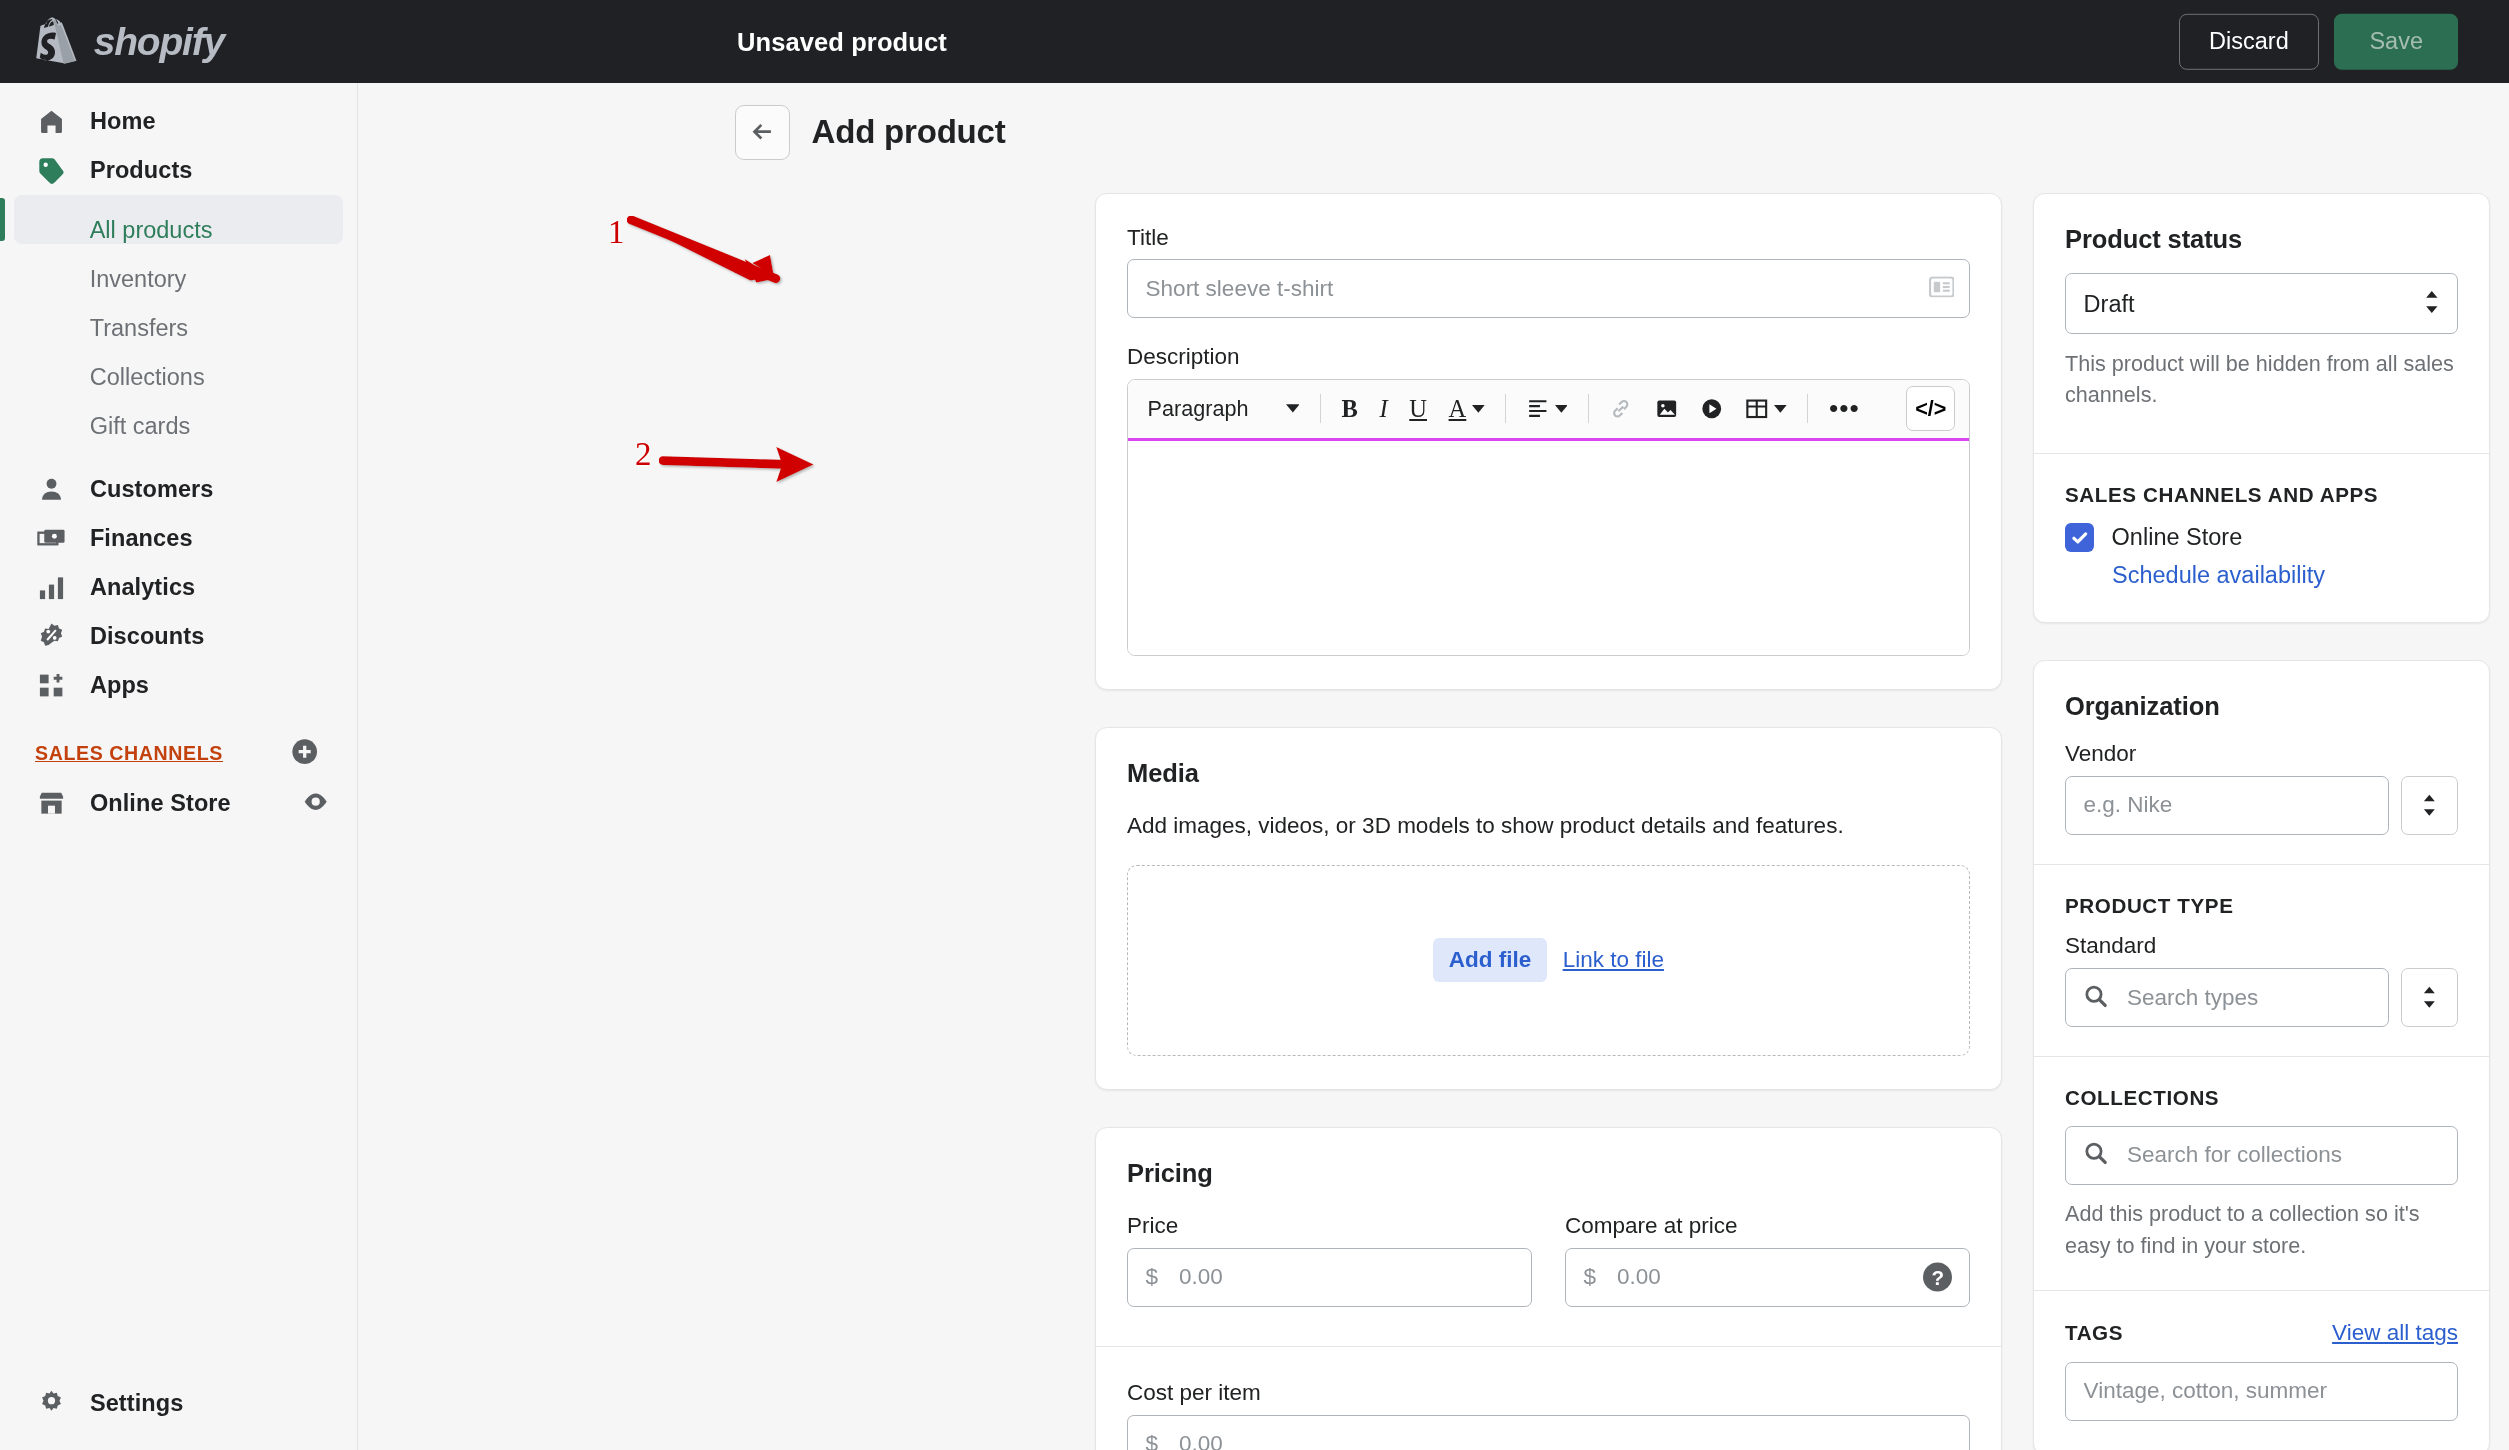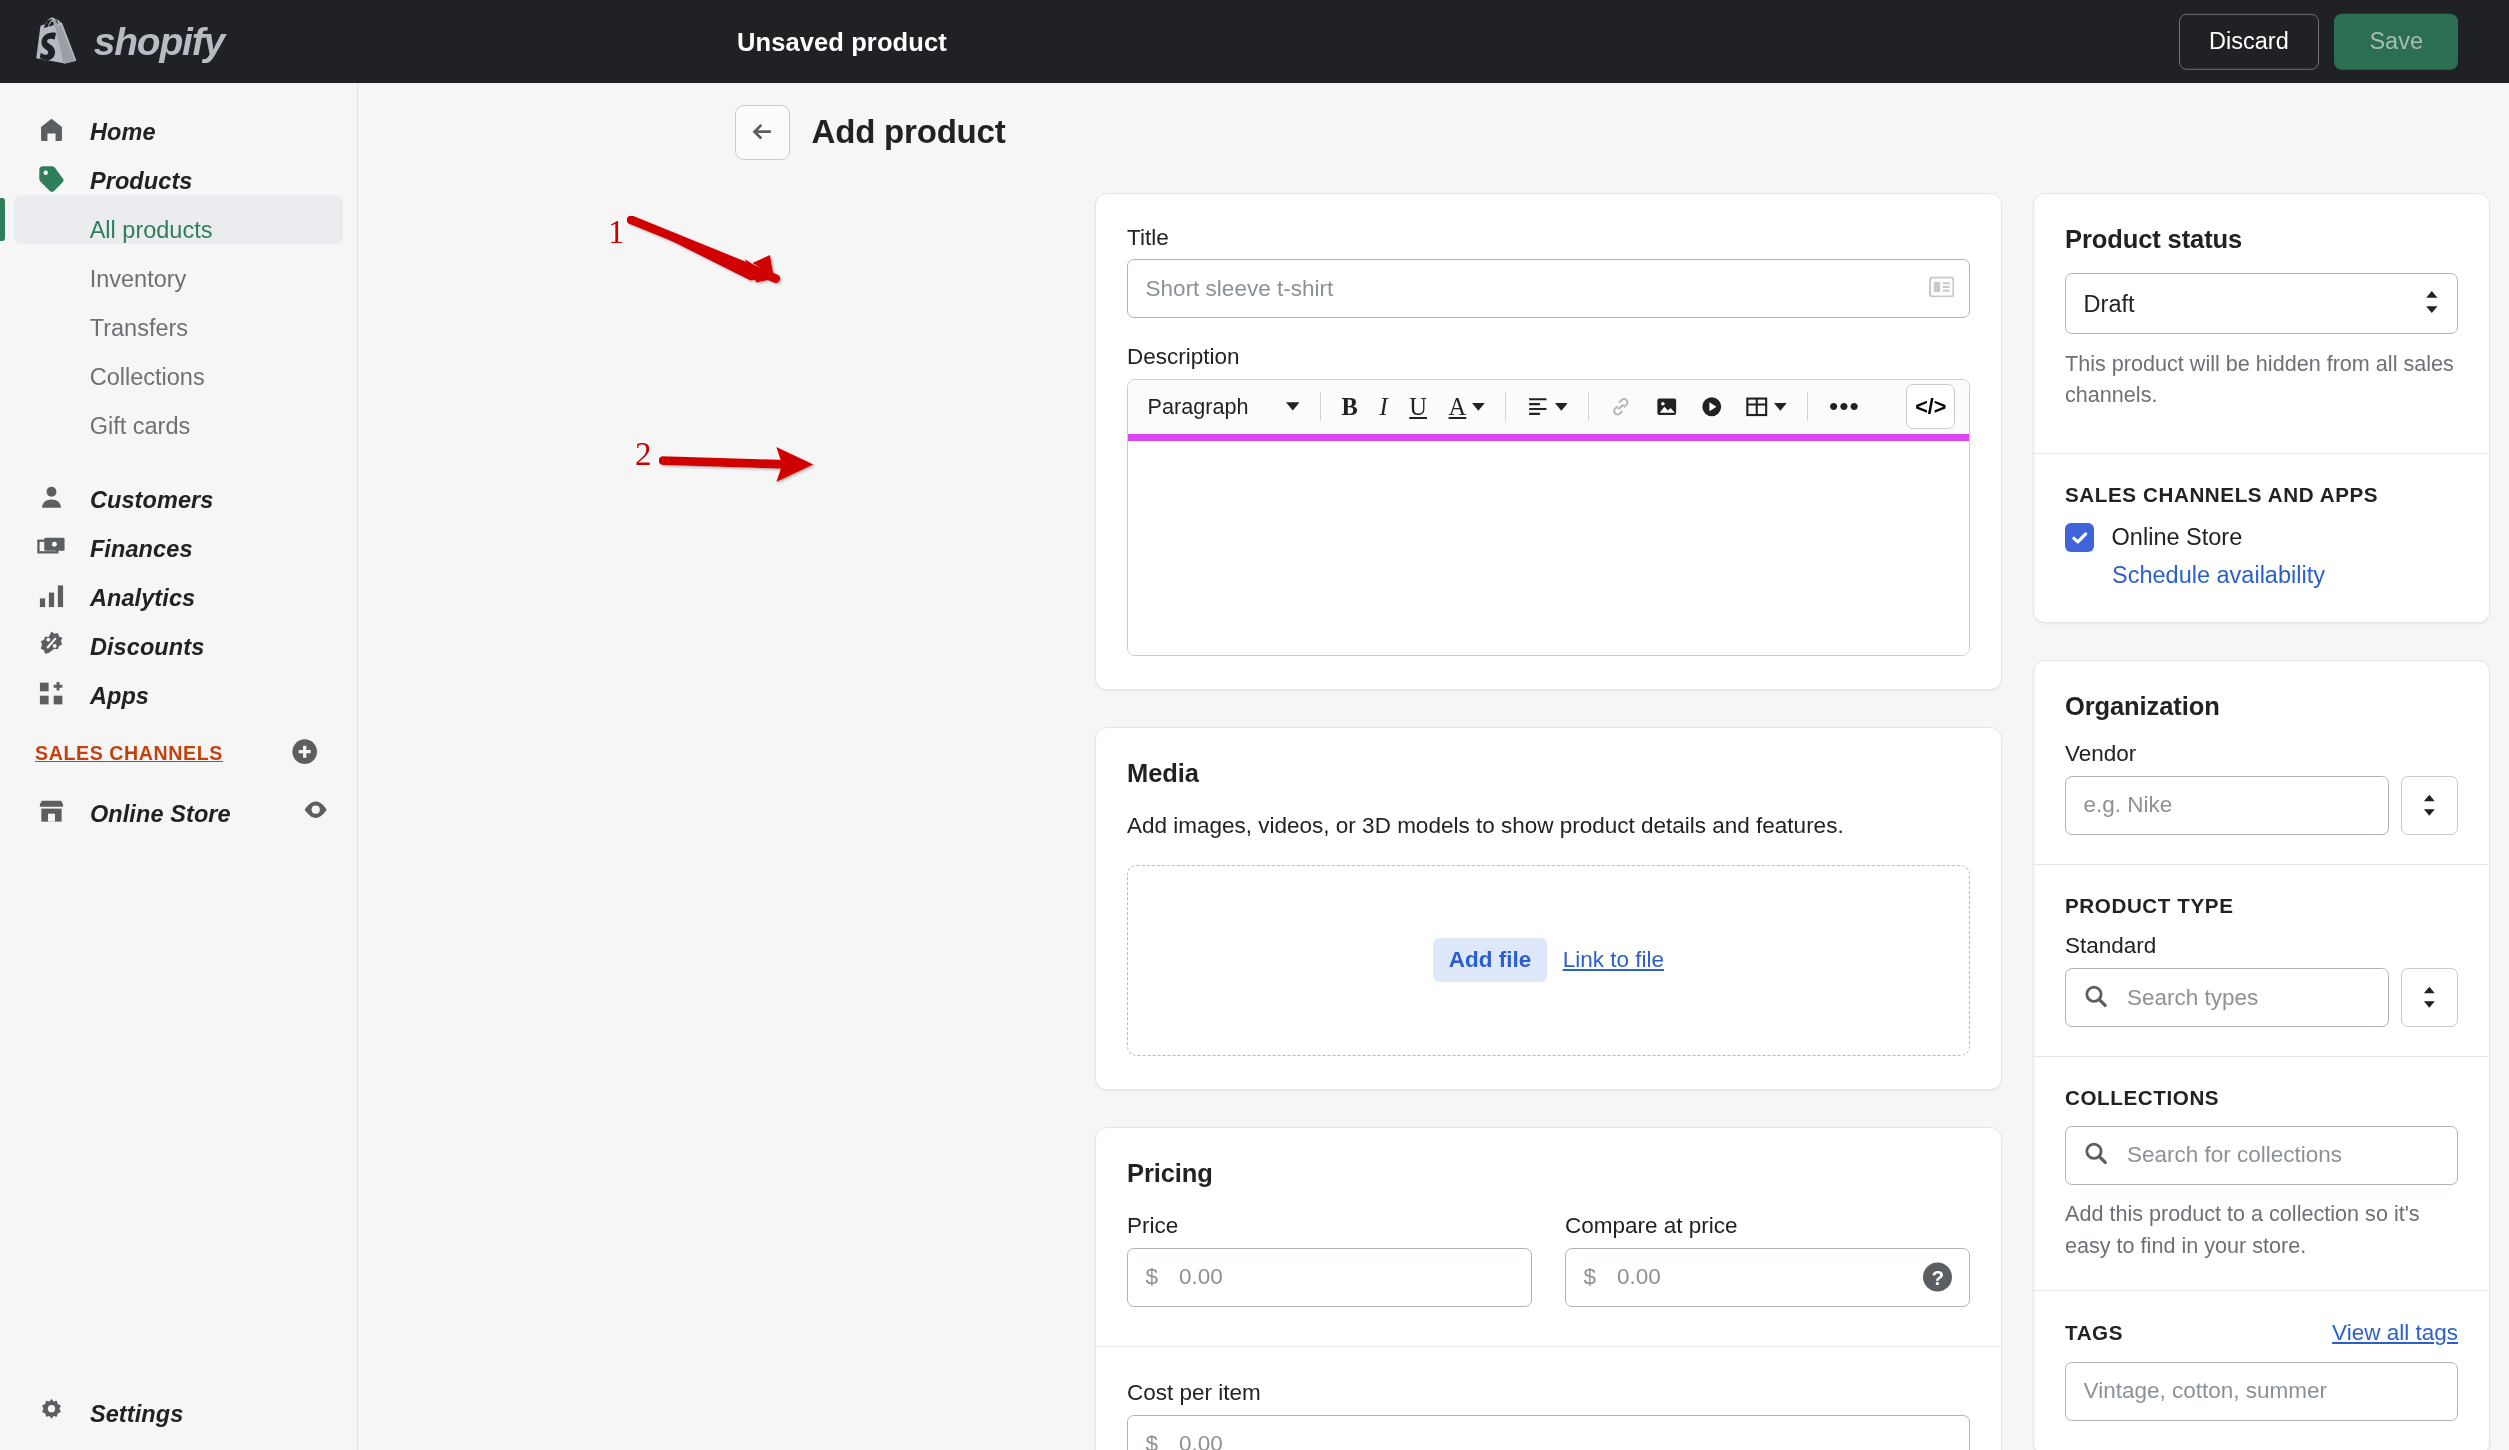--- a/index.html
+++ b/index.html
@@ -59,25 +59,24 @@
   .sidebar {
     position: absolute; top: 83px; left: 0;
     width: 358px; height: 1367px;
     background: #f6f6f7;
     border-right: 1px solid #e1e3e5;
     padding-top: 13.7px;
     z-index: 20;
   }
   .nav-item {
     position: relative;
-    display: flex; align-items: flex-end;
+    display: flex; align-items: center;
     height: 49px; margin: 0 13.7px;
     padding-left: 21.6px; border-radius: 7.8px;
     cursor: pointer;
-    font-style: italic;
   }
   .nav-item .ico {
     width: 33px; height: 33px;
     display: flex; align-items: center; justify-content: center;
     margin-right: 21.6px; flex: 0 0 33px;
   }
   .nav-item .lbl {
     font-size: 23.5px; color: #202223; font-weight: 600;
     letter-spacing: 0.1px;
   }
@@ -176,21 +175,21 @@
   }
 
   
   .editor {
     border: 1px solid #c9cccf; border-radius: 7.8px;
     overflow: hidden; background: #fff;
   }
   .editor-toolbar {
     display: flex; align-items: center;
     height: 61px; background: #fbfbfb;
-    border-bottom: 7px solid #d946ef;
+    border-bottom: 3px solid #d946ef;
     padding: 0 9.8px; gap: 2px;
   }
   .tb-item {
     display: flex; align-items: center; gap: 5.9px;
     height: 43px; padding: 0 9.8px;
     border-radius: 5.9px; cursor: pointer;
     color: #202223; font-size: 21.6px;
   }
   .tb-sep {
     width: 1px; height: 29px; background: #d2d5d8; margin: 0 8.8px;

